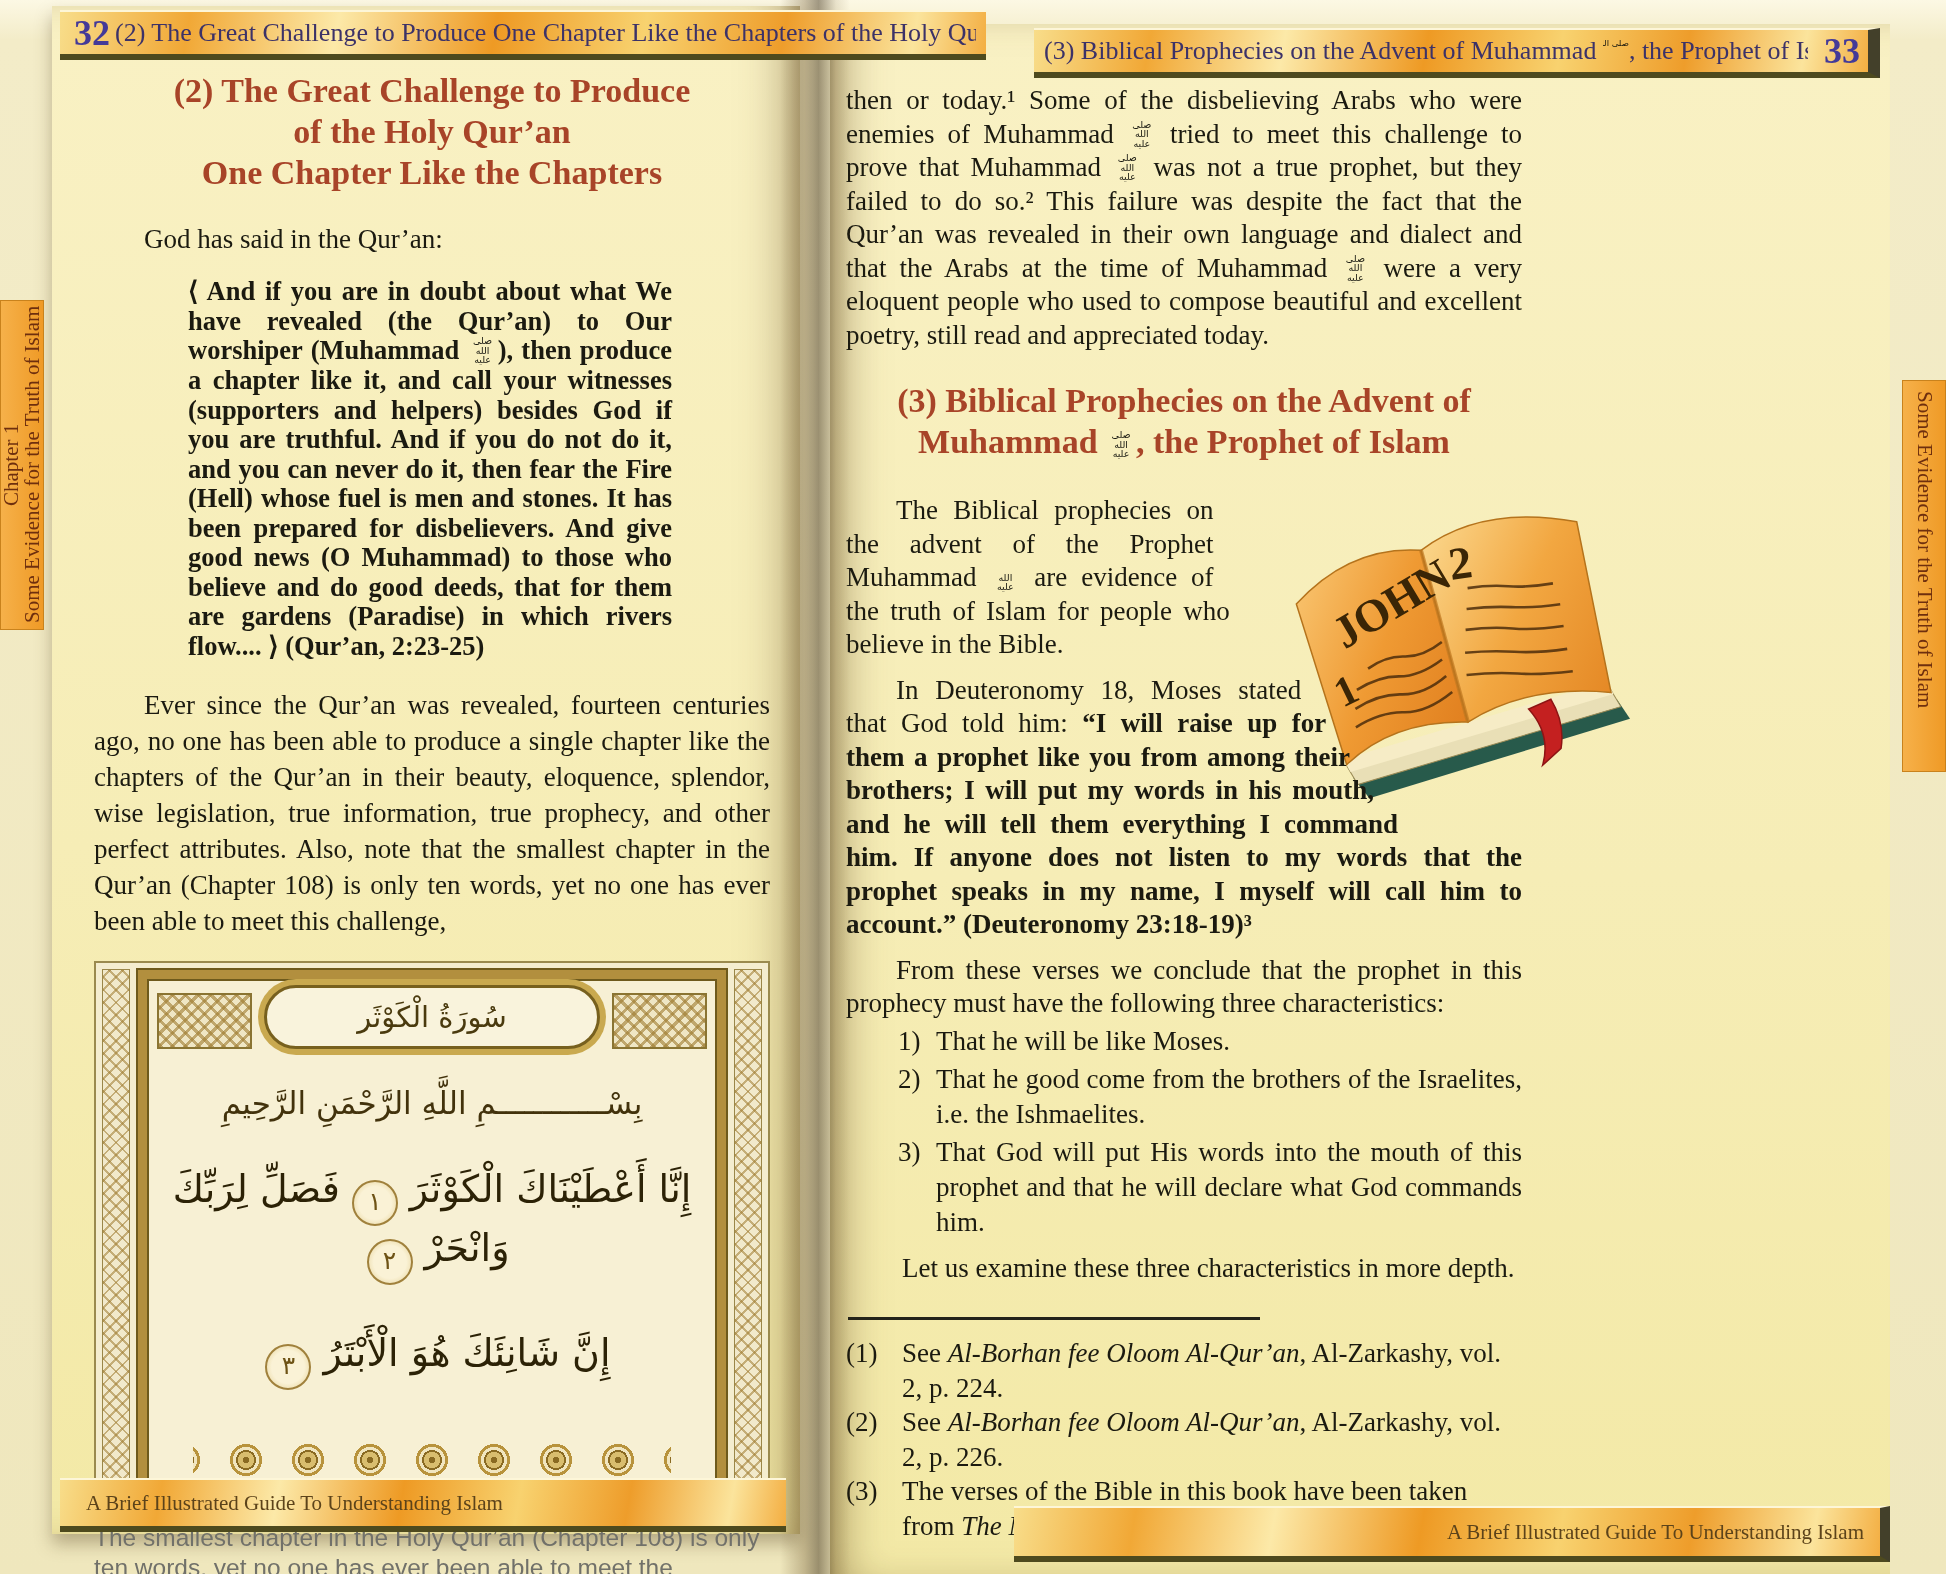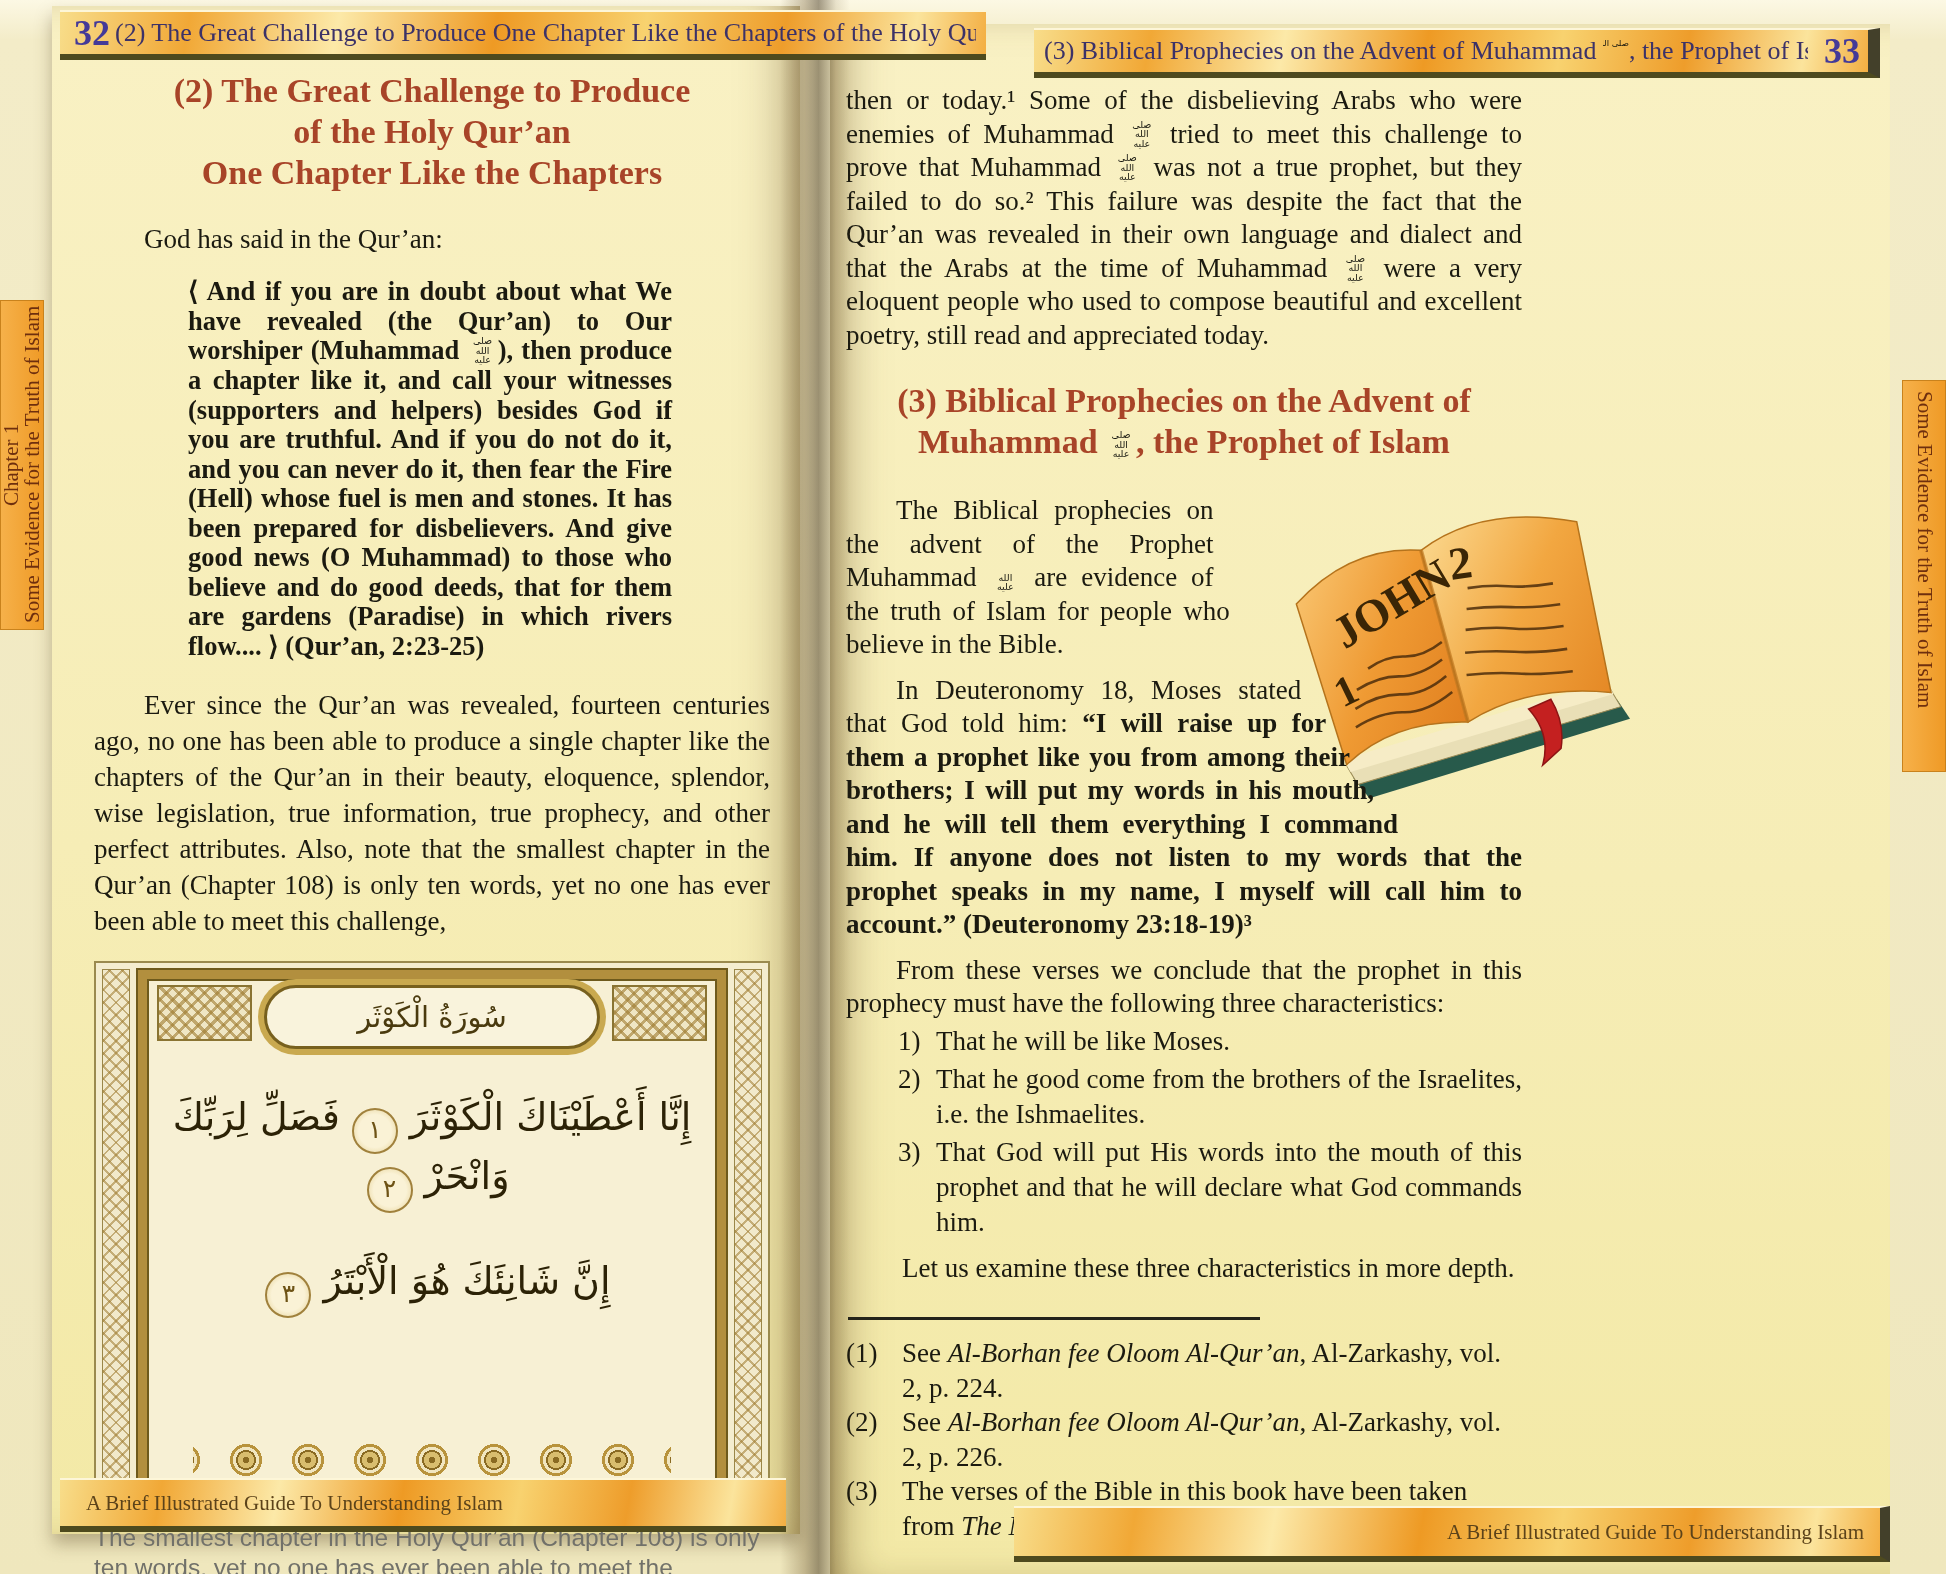--- a/index.html
+++ b/index.html
@@ -64,21 +64,21 @@
     background:#f4edcf;box-sizing:border-box;}
   .side-col{position:absolute;top:6px;bottom:6px;width:26px;border:1px solid #9a8648;
     background:
       repeating-linear-gradient(45deg,rgba(160,125,50,.55) 0 2px,rgba(0,0,0,0) 2px 9px),
       repeating-linear-gradient(-45deg,rgba(160,125,50,.55) 0 2px,rgba(0,0,0,0) 2px 9px),
       #f1e9cb;}
   .side-col.left{left:6px;} .side-col.right{right:6px;}
   .gold-frame{position:absolute;left:42px;right:42px;top:7px;bottom:7px;
     border:9px solid #b28f3e;box-shadow:inset 0 0 0 2px #6e5a1c,0 0 0 2px #6e5a1c;
     background:#f7f0d4;padding:6px 10px;box-sizing:border-box;}
-  .band{height:64px;display:flex;align-items:flex-start;}
+  .band{height:64px;display:flex;align-items:flex-end;}
   .band .fill{flex:1;height:52px;border:2px solid #8a7432;
     background:
       repeating-linear-gradient(45deg,rgba(160,125,50,.6) 0 3px,rgba(0,0,0,0) 3px 9px),
       repeating-linear-gradient(-45deg,rgba(160,125,50,.6) 0 3px,rgba(0,0,0,0) 3px 9px),
       #efe6c4;}
   .cartouche{width:330px;height:58px;margin:0 12px;border:3px solid #77601e;border-radius:32px;
     background:#f9f3dc;box-shadow:0 0 0 6px #c9a94f;display:flex;align-items:center;justify-content:center;flex:none;}
   .ar{font-family:"DejaVu Sans",sans-serif;direction:rtl;}
   .cartouche .ar{font-size:29px;color:#4a3a0e;}
   .bismillah{text-align:center;font-size:31px;color:#42320c;margin-top:36px;}
@@ -128,20 +128,21 @@
       <div class="side-col left"></div>
       <div class="side-col right"></div>
       <div class="gold-frame">
         <div class="band">
           <div class="fill"></div>
           <div class="cartouche">
             <span class="ar">سُورَةُ الْكَوْثَر</span>
           </div>
           <div class="fill"></div>
         </div>
+        <div class="bismillah ar" dir="rtl">بِسْــــــــــــمِ اللَّهِ الرَّحْمَنِ الرَّحِيمِ</div>
         <div class="verse" dir="rtl">
           <span class="ar">إِنَّا أَعْطَيْنَاكَ الْكَوْثَرَ</span><span class="ayah ar">١</span><span class="ar">فَصَلِّ لِرَبِّكَ وَانْحَرْ</span><span class="ayah ar">٢</span>
         </div>
         <div class="verse" dir="rtl">
           <span class="ar">إِنَّ شَانِئَكَ هُوَ الْأَبْتَرُ</span><span class="ayah ar">٣</span>
         </div>
         <div class="medallions"></div>
       </div>
     </div>
     <p class="caption">The smallest chapter in the Holy Qur’an (Chapter 108) is only ten words, yet no one has ever been able to meet the challenge to produce one chapter like the chapters of the Holy Qur’an.</p>

